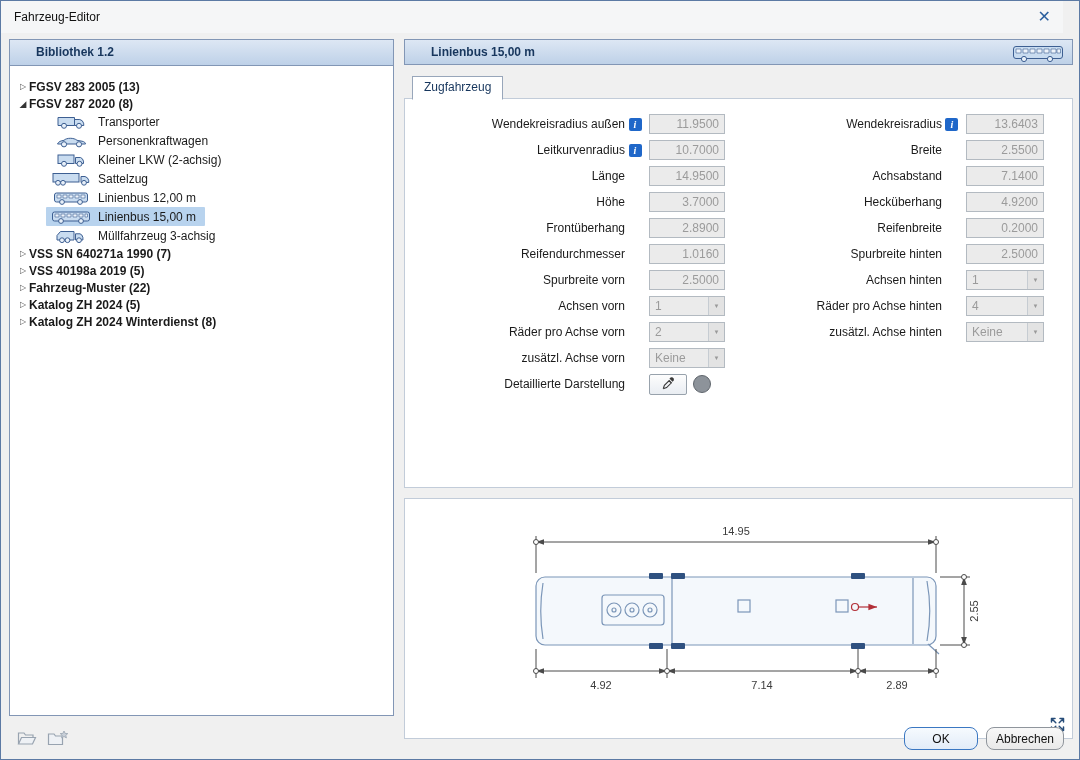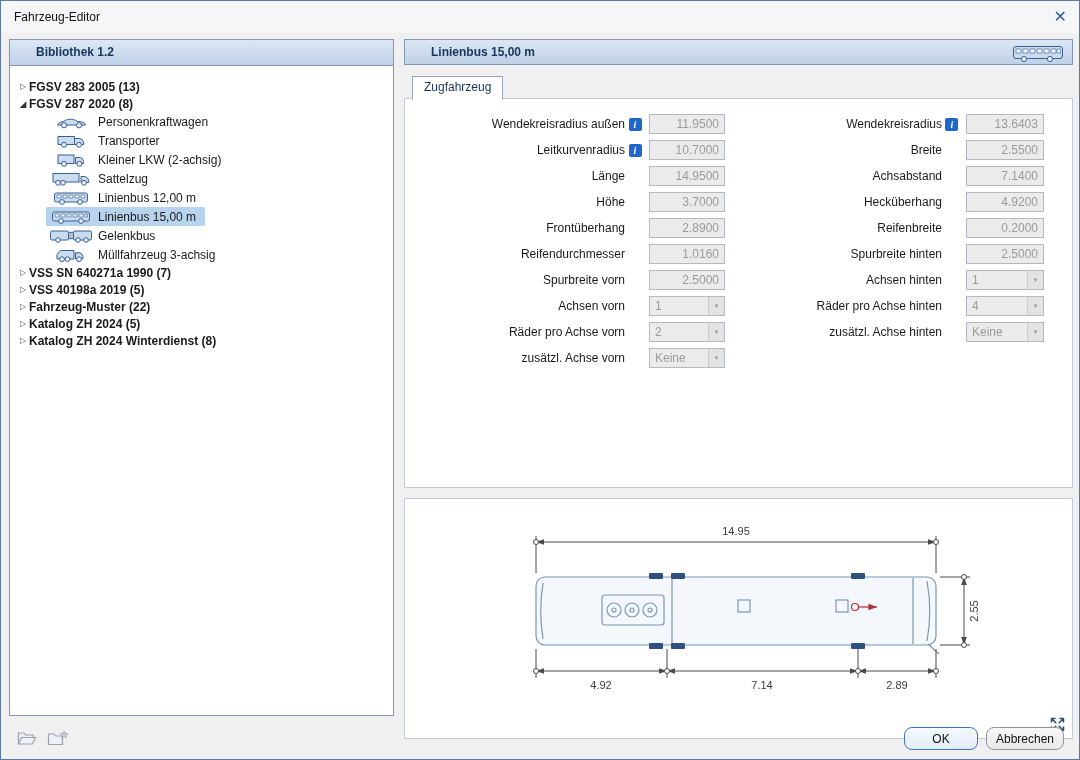--- a/index.html
+++ b/index.html
@@ -1,20 +1,20 @@
 <!DOCTYPE html>
 <html><head>
 <meta charset="utf-8">
 <style>
   html,body{margin:0;padding:0;background:#d8d8d8;}
   .dialog{position:relative;width:1080px;height:760px;background:#f0f0f0;
     border:1px solid #5c7aa4;box-sizing:border-box;
     font-family:"Liberation Sans","DejaVu Sans",sans-serif;font-size:12px;color:#1a1a1a;overflow:hidden;}
   
-  .titlebar{position:absolute;top:0;left:0;right:0;height:32px;background:#f5f6f7;}
+  .titlebar{position:absolute;top:0;left:0;right:16px;height:32px;background:#f5f6f7;}
   .title{position:absolute;left:13px;top:9px;color:#111;}
   .close{position:absolute;right:12px;top:6px;font-size:16px;font-weight:bold;color:#2b5f9e;cursor:pointer;}
   
   .panel-hd{height:26px;line-height:25px;padding-left:26px;font-weight:bold;color:#17365d;
     background:linear-gradient(#dde7f4,#bed1e8);box-sizing:border-box;}
   
   .lib-panel{position:absolute;left:8px;top:38px;width:385px;height:677px;border:1px solid #8296b5;
     background:#fff;box-sizing:border-box;}
   .lib-panel .panel-hd{border-bottom:1px solid #8296b5;}
   .tree{position:absolute;top:26px;bottom:0;left:0;right:0;background:#fff;padding-top:12px;overflow:hidden;}
@@ -95,41 +95,41 @@
       </div>
 
       <div class="trow group">
         <span class="twisty exp">◢</span>
         <span class="tlabel">FGSV 287 2020 (8)</span>
       </div>
 
       <div class="trow vehicle">
         <span class="vrow-content">
           <span class="vicon">
-            <svg width="32" height="14" viewBox="0 0 32 14">
-              <path d="M2.5 10 C3.5 7.5 6 6.8 9 6.3 C11.5 3.6 19 3.6 22 6.3 L27 7.2 C29.5 7.7 30.5 8.8 30.5 10 Z" fill="#c9dcf0" stroke="#3d5f92"></path>
-              <circle cx="9" cy="10.3" r="2.6" fill="#e8f0f9" stroke="#3d5f92"></circle>
-              <circle cx="24" cy="10.3" r="2.6" fill="#e8f0f9" stroke="#3d5f92"></circle>
-            </svg>
-          </span>
-          <span class="tlabel">Personenkraftwagen</span>
-        </span>
-      </div>
-
-      <div class="trow vehicle">
-        <span class="vrow-content">
-          <span class="vicon">
             <svg width="30" height="15" viewBox="0 0 30 15">
               <path d="M2 3.5 H18.5 V11.5 H2 Z" fill="#c9dcf0" stroke="#3d5f92"></path>
               <path d="M18.5 5.5 H23.8 Q26.8 6.2 27.6 9.2 L27.8 11.5 H18.5 Z" fill="#c9dcf0" stroke="#3d5f92"></path>
               <circle cx="8" cy="11.8" r="2.5" fill="#e8f0f9" stroke="#3d5f92"></circle>
               <circle cx="23" cy="11.8" r="2.5" fill="#e8f0f9" stroke="#3d5f92"></circle>
             </svg>
           </span>
           <span class="tlabel">Transporter</span>
+        </span>
+      </div>
+
+      <div class="trow vehicle">
+        <span class="vrow-content">
+          <span class="vicon">
+            <svg width="32" height="14" viewBox="0 0 32 14">
+              <path d="M2.5 10 C3.5 7.5 6 6.8 9 6.3 C11.5 3.6 19 3.6 22 6.3 L27 7.2 C29.5 7.7 30.5 8.8 30.5 10 Z" fill="#c9dcf0" stroke="#3d5f92"></path>
+              <circle cx="9" cy="10.3" r="2.6" fill="#e8f0f9" stroke="#3d5f92"></circle>
+              <circle cx="24" cy="10.3" r="2.6" fill="#e8f0f9" stroke="#3d5f92"></circle>
+            </svg>
+          </span>
+          <span class="tlabel">Personenkraftwagen</span>
         </span>
       </div>
 
       <div class="trow vehicle">
         <span class="vrow-content">
           <span class="vicon">
             <svg width="30" height="15" viewBox="0 0 30 15">
               <rect x="2" y="3" width="16" height="8.5" fill="#c9dcf0" stroke="#3d5f92"></rect>
               <path d="M19.5 5.5 H24.5 Q26.8 6.3 27.5 9.2 V11.5 H19.5 Z" fill="#c9dcf0" stroke="#3d5f92"></path>
               <circle cx="8" cy="11.8" r="2.5" fill="#e8f0f9" stroke="#3d5f92"></circle>
@@ -176,35 +176,20 @@
               <rect x="1.5" y="3" width="37" height="9" rx="2" fill="#c9dcf0" stroke="#3d5f92"></rect>
               <path d="M4 5h4v3h-4z M10 5h4v3h-4z M16 5h4v3h-4z M22 5h4v3h-4z M28 5h4v3h-4z M34 5h2.5v3h-2.5z" fill="#eef4fb" stroke="#3d5f92" stroke-width="0.6"></path>
               <circle cx="10" cy="12" r="2.4" fill="#e8f0f9" stroke="#3d5f92"></circle>
               <circle cx="30" cy="12" r="2.4" fill="#e8f0f9" stroke="#3d5f92"></circle>
             </svg>
           </span>
           <span class="tlabel">Linienbus 15,00 m</span>
         </span>
       </div>
 
-      <div class="trow vehicle">
-        <span class="vrow-content">
-          <span class="vicon">
-            <svg width="44" height="15" viewBox="0 0 44 15">
-              <rect x="1.5" y="3" width="18" height="9" rx="1.5" fill="#c9dcf0" stroke="#3d5f92"></rect>
-              <rect x="24.5" y="3" width="18" height="9" rx="1.5" fill="#c9dcf0" stroke="#3d5f92"></rect>
-              <path d="M19.5 4.5 H24.5 M19.5 10.5 H24.5 M21 3.5 V11.5 M23 3.5 V11.5" fill="none" stroke="#3d5f92" stroke-width="0.8"></path>
-              <circle cx="9" cy="12" r="2.3" fill="#e8f0f9" stroke="#3d5f92"></circle>
-              <circle cx="29" cy="12" r="2.3" fill="#e8f0f9" stroke="#3d5f92"></circle>
-              <circle cx="37" cy="12" r="2.3" fill="#e8f0f9" stroke="#3d5f92"></circle>
-            </svg>
-          </span>
-          <span class="tlabel">Gelenkbus</span>
-        </span>
-      </div>
 
       <div class="trow vehicle">
         <span class="vrow-content">
           <span class="vicon">
             <svg width="32" height="16" viewBox="0 0 32 16">
               <path d="M2 12 V7.5 L5.5 3.5 H19 V12 Z" fill="#c9dcf0" stroke="#3d5f92"></path>
               <path d="M20.5 12 V5.8 H25 Q27.3 6.5 27.9 9.5 V12 Z" fill="#c9dcf0" stroke="#3d5f92"></path>
               <circle cx="7" cy="12.2" r="2.4" fill="#e8f0f9" stroke="#3d5f92"></circle>
               <circle cx="12.5" cy="12.2" r="2.4" fill="#e8f0f9" stroke="#3d5f92"></circle>
               <circle cx="24" cy="12.2" r="2.4" fill="#e8f0f9" stroke="#3d5f92"></circle>
@@ -313,20 +298,31 @@
             <span class="dd-btn">▼</span>
           </span>
         </div>
         <div class="frow">
           <span class="flabel">zusätzl. Achse vorn</span>
           <span class="infoslot"></span>
           <span class="dropdown">
             <span class="dd-val">Keine</span>
             <span class="dd-btn">▼</span>
           </span>
+        </div>
+        <div class="frow">
+          <span class="flabel">Detaillierte Darstellung</span>
+          <span class="infoslot"></span>
+          <button class="pick-btn">
+            <svg width="16" height="16" viewBox="0 0 16 16">
+              <path d="M9.8 2.2 a2.3 2.3 0 0 1 4 2.2 l-1.3 1.3 -3.1 -3.1 z" fill="#3a3a3a"></path>
+              <path d="M8.6 4.4 l3 3 M3.2 12.8 l1.2 -3.4 4.8 -4.8 2.2 2.2 -4.8 4.8 -3.4 1.2" fill="none" stroke="#3a3a3a" stroke-width="1.1"></path>
+            </svg>
+          </button>
+          <span class="color-dot"></span>
         </div>
       </div>
 
       <div class="fcol right">
         <div class="frow">
           <span class="flabel">Wendekreisradius</span>
           <span class="infoslot">
               <span class="info-icon">i</span>
             </span>
           <input class="tfield" disabled="" value="13.6403" style="">

